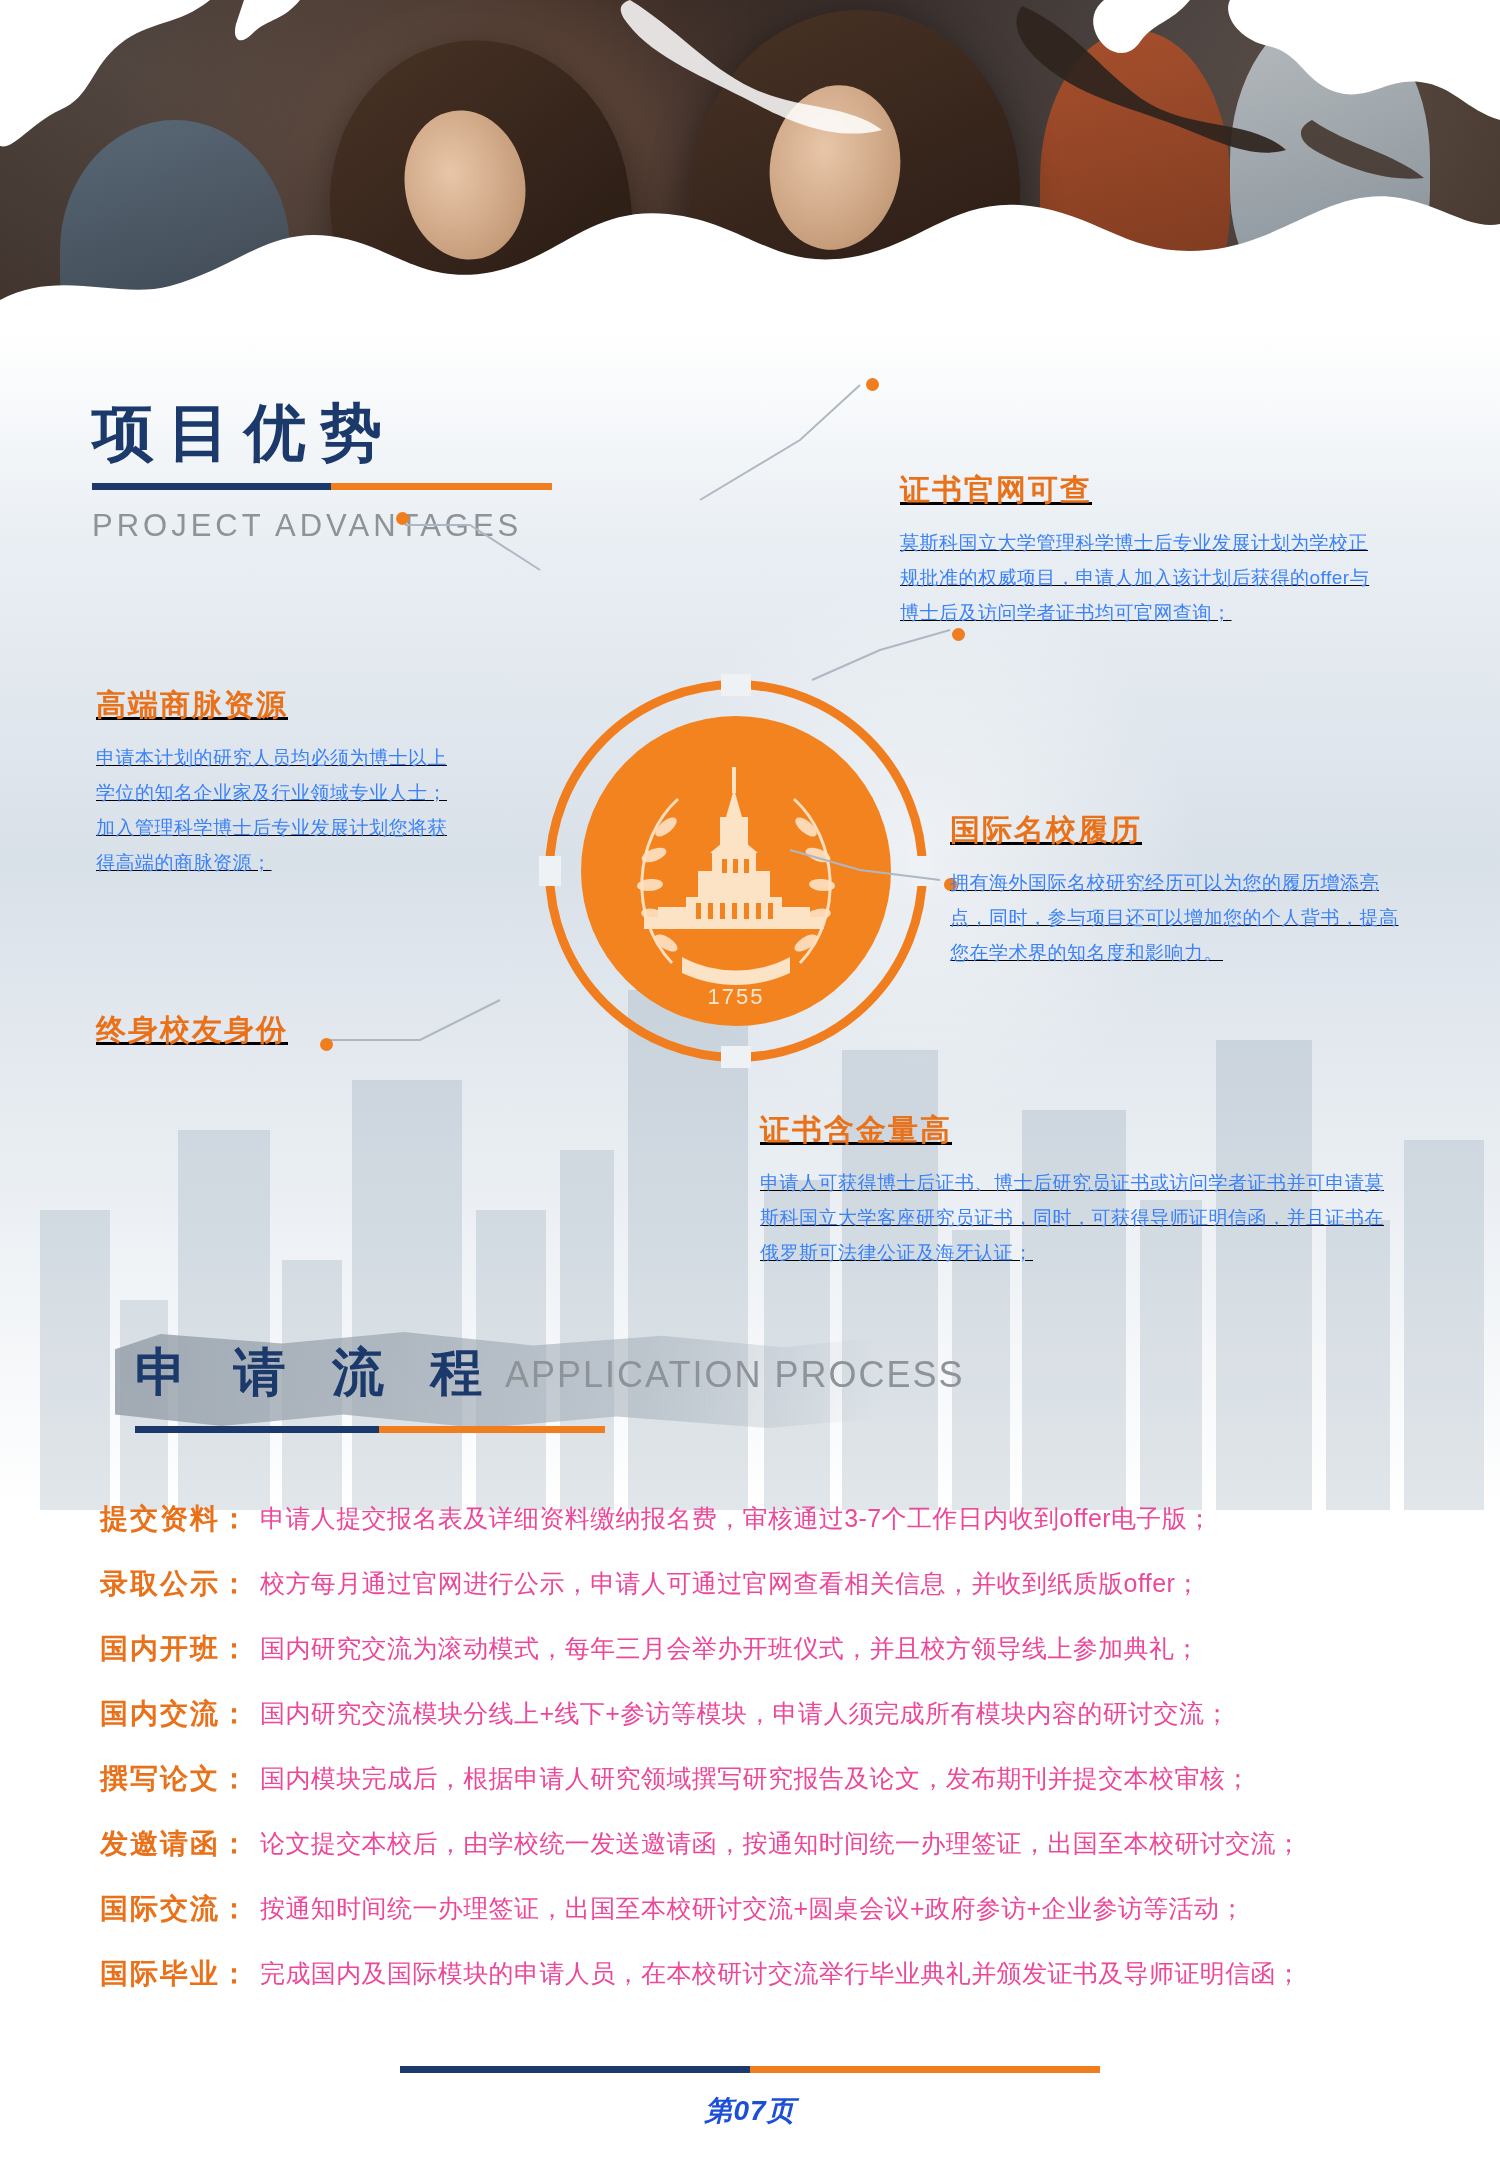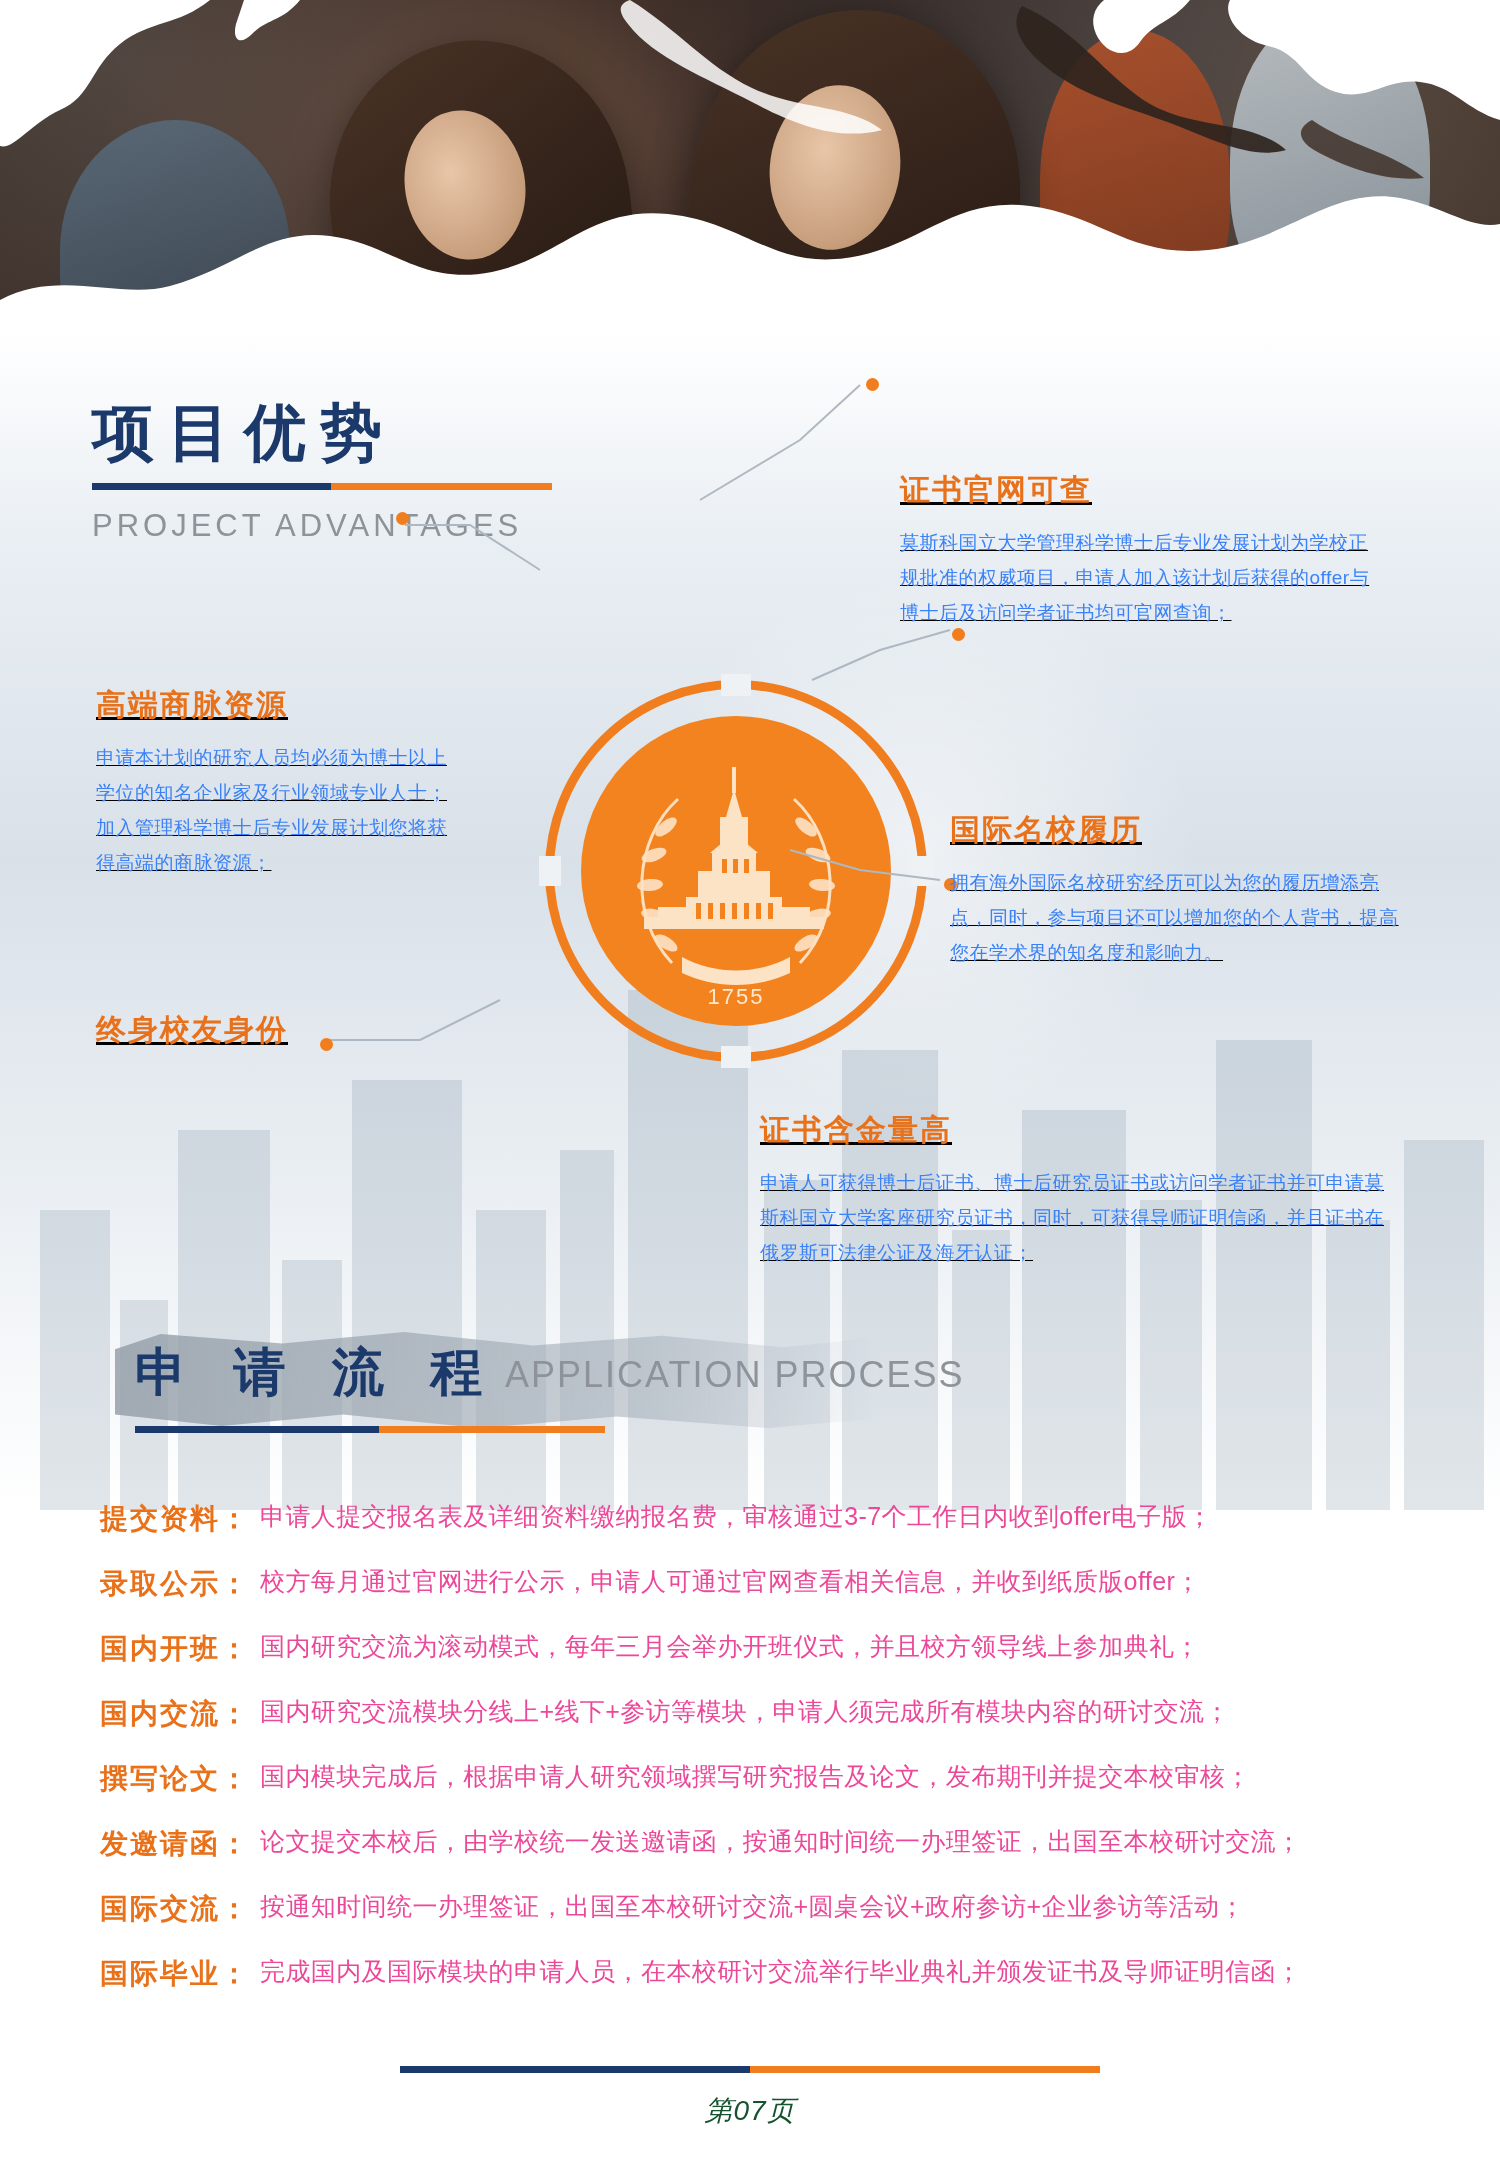--- a/index.html
+++ b/index.html
@@ -195,21 +195,21 @@
     position:absolute; left: 60px; top: 96px;
     width: 470px; height: 7px;
     background: linear-gradient(90deg, #1b3a6b 0 52%, #f07d1e 52% 100%);
   }
 
   
   .proc-list {
     position:absolute; left: 100px; top: 1500px; width: 1320px;
   }
   .proc-row {
-    display:flex; align-items:flex-start;
+    display:flex; align-items:center;
     margin-bottom: 27px;
   }
   .proc-label {
     flex: 0 0 auto;
     width: 160px;
     font-size: 28px; font-weight: 700; color:#e8711a; letter-spacing: 2px;
   }
   .proc-text {
     flex: 1 1 auto;
     font-size: 25px; color:#ec4899; line-height: 1.35; letter-spacing: .4px;
@@ -217,21 +217,21 @@
 
   
   .footer-rule {
     position:absolute; left: 400px; top: 2066px;
     width: 700px; height: 7px;
     background: linear-gradient(90deg, #1b3a6b 0 50%, #f07d1e 50% 100%);
   }
   .page-num {
     position:absolute; left:0; right:0; top: 2092px;
     text-align:center;
-    font-size: 28px; font-style: italic; font-weight:400; color:#14532d;
+    font-size: 28px; font-style: italic; font-weight:700; color:#1d4ed8;
     letter-spacing: 1px;
   }
 </style>
 </head>
 <body>
 
 <div class="page">
 
   <div class="photo-band">
     <div class="photo-bg"></div>

